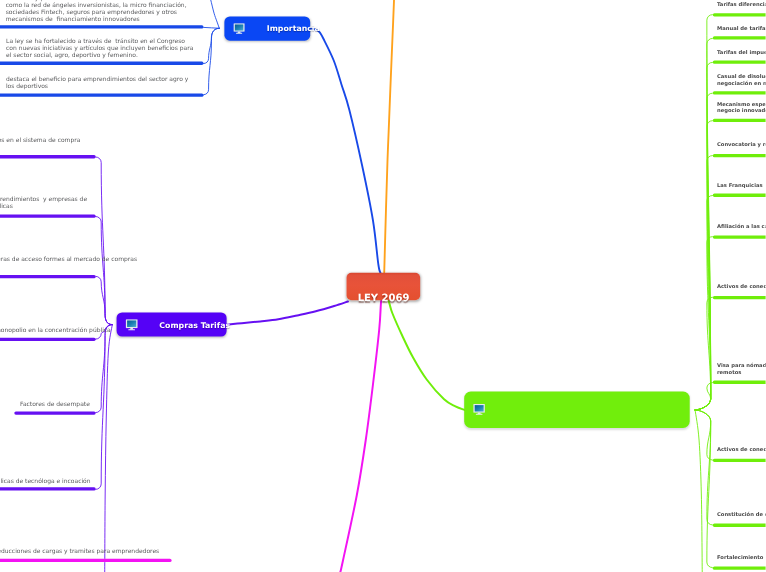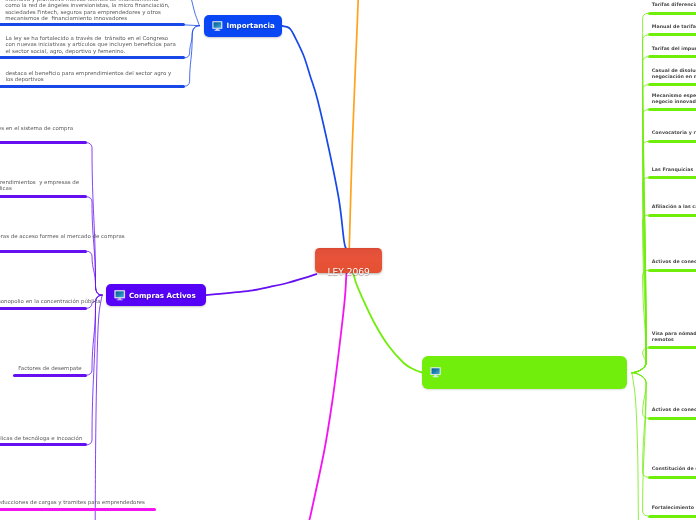--- a/index.html
+++ b/index.html
@@ -2,29 +2,29 @@
 <html><head>
 <meta charset="utf-8">
 <style>
   html,body{margin:0;padding:0;background:#ffffff;}
   body{width:696px;height:520px;overflow:hidden;position:relative;
        font-family:"DejaVu Sans",sans-serif;}
   #map{position:absolute;left:0;top:0;width:696px;height:520px;overflow:hidden;}
   svg#links{position:absolute;left:0;top:0;width:696px;height:520px;}
 
   .topic{position:absolute;box-sizing:border-box;display:flex;align-items:center;
-         border-radius:5px;color:#fff;font-weight:bold;white-space:nowrap;}
+         border-radius:5px;color:#fff;font-weight:bold;white-space:nowrap;gap:16px;}
   .topic .mico{flex:0 0 auto;display:block;}
   .topic .lbl{display:block;}
 
   #root-node{position:absolute;left:315.4px;top:248.1px;width:66.6px;height:25.2px;
     background:linear-gradient(180deg,#d9472f 0%,#e2503a 10%,#e85339 45%,#e4502f 100%);
     border-radius:4.5px;box-shadow:0 1px 2.5px rgba(0,0,0,.32);
     display:flex;align-items:center;justify-content:center;}
-  #root-node .lbl{font-size:9.1px;line-height:9.1px;font-weight:normal;color:#fff;
+  #root-node .lbl{font-size:9.1px;line-height:9.1px;font-weight:bold;color:#fff;
     text-shadow:0 1px 1px rgba(80,18,6,.45);margin-top:24px;}
 
   #n-importancia{left:204.3px;top:15.2px;width:77.7px;height:21.4px;
     background:#0a47f4;border-radius:5px;padding-left:8.2px;
     box-shadow:0 1px 2px rgba(0,0,0,.22);}
   #n-importancia .lbl{font-size:7.1px;line-height:7.1px;margin-left:3.4px;
     text-shadow:0 1px 1px rgba(0,0,40,.35);}
 
   #n-compras{left:106.3px;top:284.3px;width:99.6px;height:22.2px;
     background:#5502f6;border-radius:5px;padding-left:7.9px;
@@ -212,21 +212,21 @@
             <stop offset="0.5" stop-color="#1b80b2"></stop>
             <stop offset="1" stop-color="#49a7cf"></stop>
           </linearGradient>
         </defs>
         <rect x="2" y="1.5" width="44" height="33" rx="1.2" fill="#e9eff1"></rect>
         <rect x="2" y="1.5" width="44" height="33" rx="1.2" fill="none" stroke="#cfd9dd" stroke-width="1"></rect>
         <rect x="6.5" y="5.5" width="35" height="25" fill="url(#mg2)"></rect>
         <path d="M19.5 34.5h9l1.6 6h-12.2z" fill="#dfe7ea"></path>
         <rect x="11" y="39.5" width="26" height="4" rx="1.8" fill="#e9eff1"></rect>
       </svg>
-  <span class="lbl">Compras Activos</span>
+  <span class="lbl">Compras Tarifas</span>
 </div>
 
 <div class="topic" id="n-medidas">
   <svg class="mico" width="11.2" height="10.5" viewBox="0 0 48 45">
         <defs>
           <linearGradient id="mg3" x1="0.05" y1="0.05" x2="0.95" y2="0.95">
             <stop offset="0" stop-color="#0a5f96"></stop>
             <stop offset="0.5" stop-color="#1b80b2"></stop>
             <stop offset="1" stop-color="#49a7cf"></stop>
           </linearGradient>

